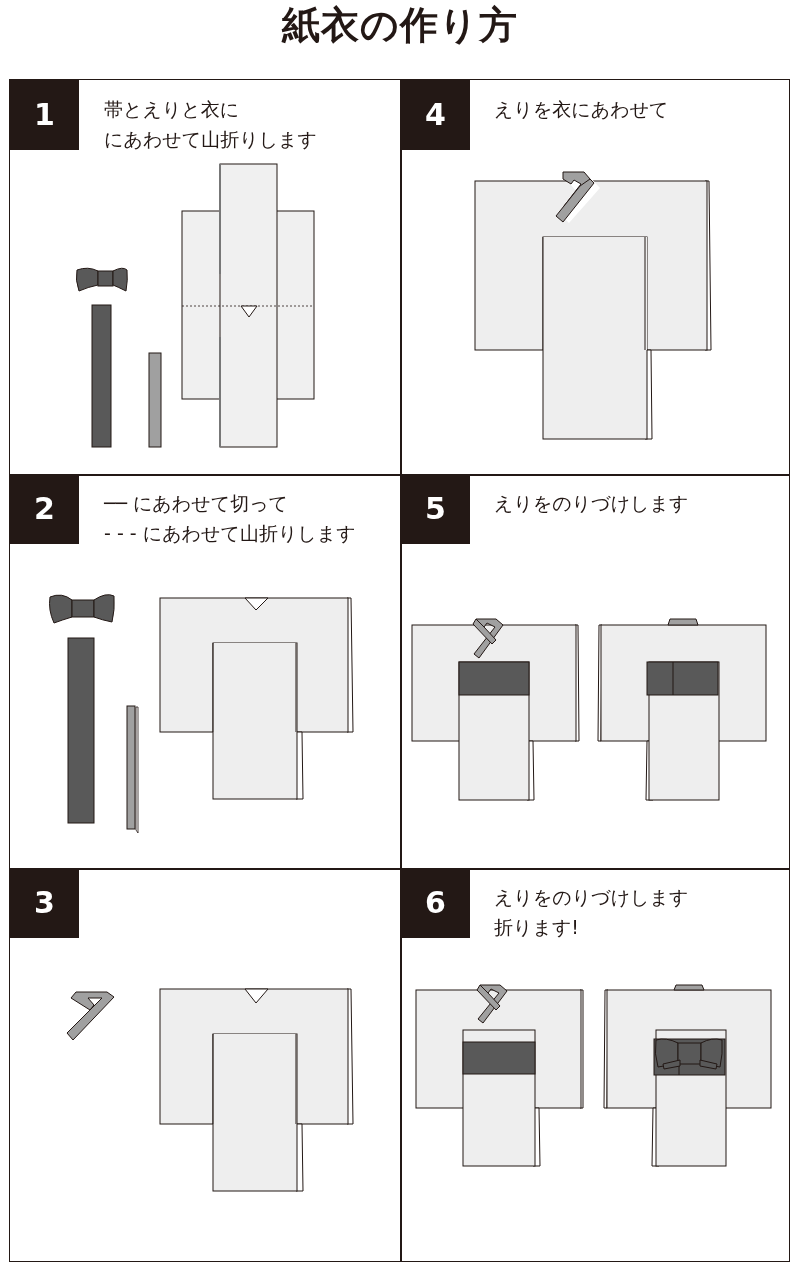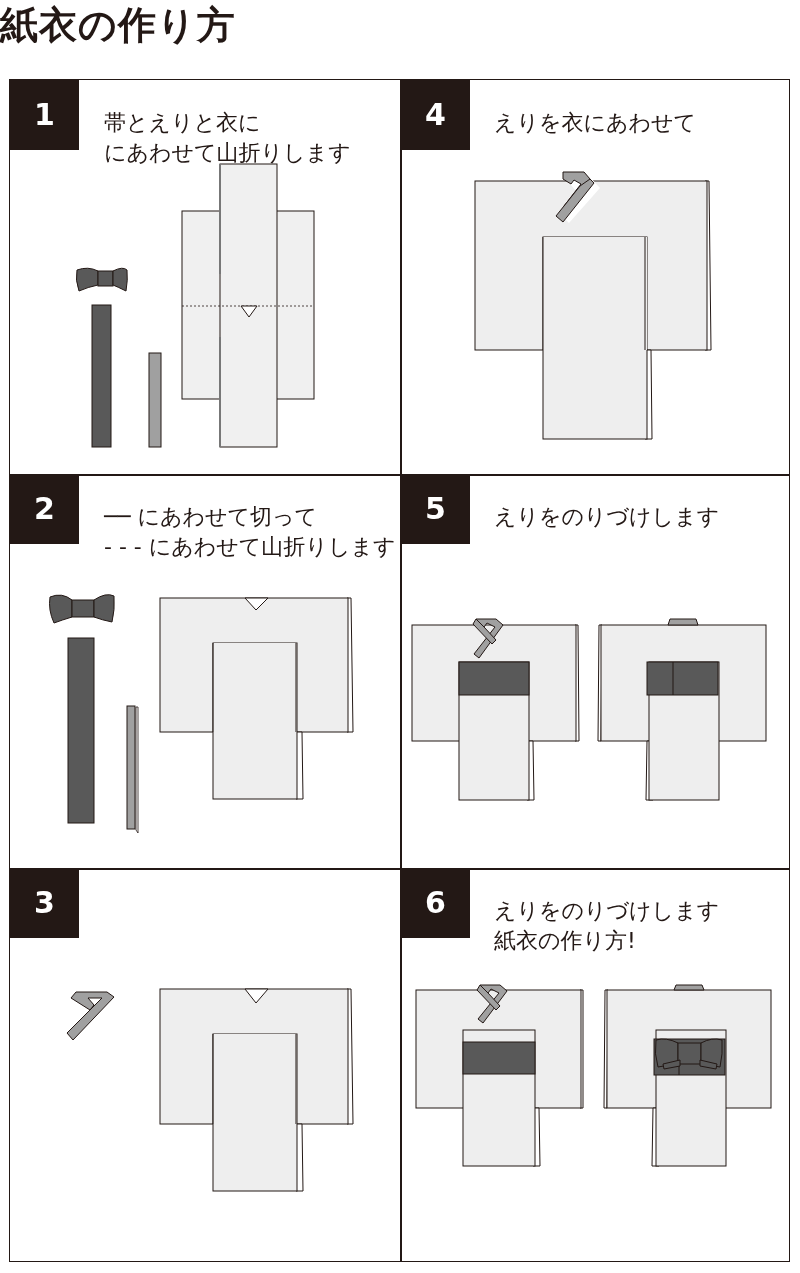--- a/index.html
+++ b/index.html
@@ -1,24 +1,24 @@
 <!DOCTYPE html>
 <html><head>
 <meta charset="utf-8">
 <style>
   html,body{margin:0;padding:0;background:#fff;}
   body{width:800px;height:1273px;position:relative;overflow:hidden;font-family:"DejaVu Sans",sans-serif;color:#231815;}
-  .title{position:absolute;left:0;top:0;width:800px;height:60px;font-size:38px;font-weight:bold;line-height:50px;letter-spacing:1px;color:#231815;}
+  .title{position:absolute;left:0;top:0;width:800px;height:60px;text-align:center;font-size:38px;font-weight:bold;line-height:50px;letter-spacing:1px;color:#231815;}
   .grid{position:absolute;left:9px;top:79px;width:781px;height:1183px;border:1.5px solid #231815;box-sizing:border-box;}
   .cell{position:absolute;box-sizing:border-box;}
   .vline{position:absolute;left:390px;top:0;width:1.5px;height:100%;background:#231815;}
   .hline{position:absolute;left:0;width:100%;height:1.5px;background:#231815;}
   .badge{position:absolute;left:0;top:0;width:69px;height:70px;background:#231815;color:#fff;font-size:30px;font-weight:bold;text-align:center;line-height:70px;}
   .cell.right .badge{left:1px;}
-  .instr{position:absolute;left:94px;top:28px;font-size:22px;line-height:30px;color:#231815;white-space:nowrap;}
+  .instr{position:absolute;left:94px;top:14px;font-size:19px;line-height:30px;color:#231815;white-space:nowrap;}
   .cell.right .instr{left:94px;}
   svg{position:absolute;left:0;top:0;}
 </style>
 </head>
 <body>
 
 <div class="title">紙衣の作り方</div>
 
 <div class="grid">
   <div class="vline"></div>
@@ -146,21 +146,21 @@
         <line x1="286" y1="166" x2="286" y2="256"></line>
         <path d="M235,121 L258,121 L246,135Z" fill="#fff"></path>
       </g>
     </svg>
   </div>
 
   <div class="cell right" style="left:390px;top:788px;width:390px;height:394px">
     <div class="badge">6</div>
     <div class="instr">
       <div>えりをのりづけします</div>
-      <div>紙衣の作り方!</div>
+      <div>折ります!</div>
     </div>
     <svg width="390" height="394">
 
       <g stroke="#231815" stroke-width="1" fill="#eeeeee">
         <path d="M180,122 L183,122 L183,240 L180,240Z" fill="#fff"></path>
         <rect x="16" y="122" width="165" height="118"></rect>
         <path d="M133,240 L139,240 L140,298 L133,298Z" fill="#fff"></path>
         <rect x="63" y="162" width="72" height="136"></rect>
         <path d="M80,117 L100,117 L107,123 L83,155 L78,151 L99,125 L91,121 L88,125 Z" fill="#a0a0a0"></path>
         <path d="M80,117 L88,125 L100,138 L96,142 L77,122Z" fill="#a0a0a0"></path>

